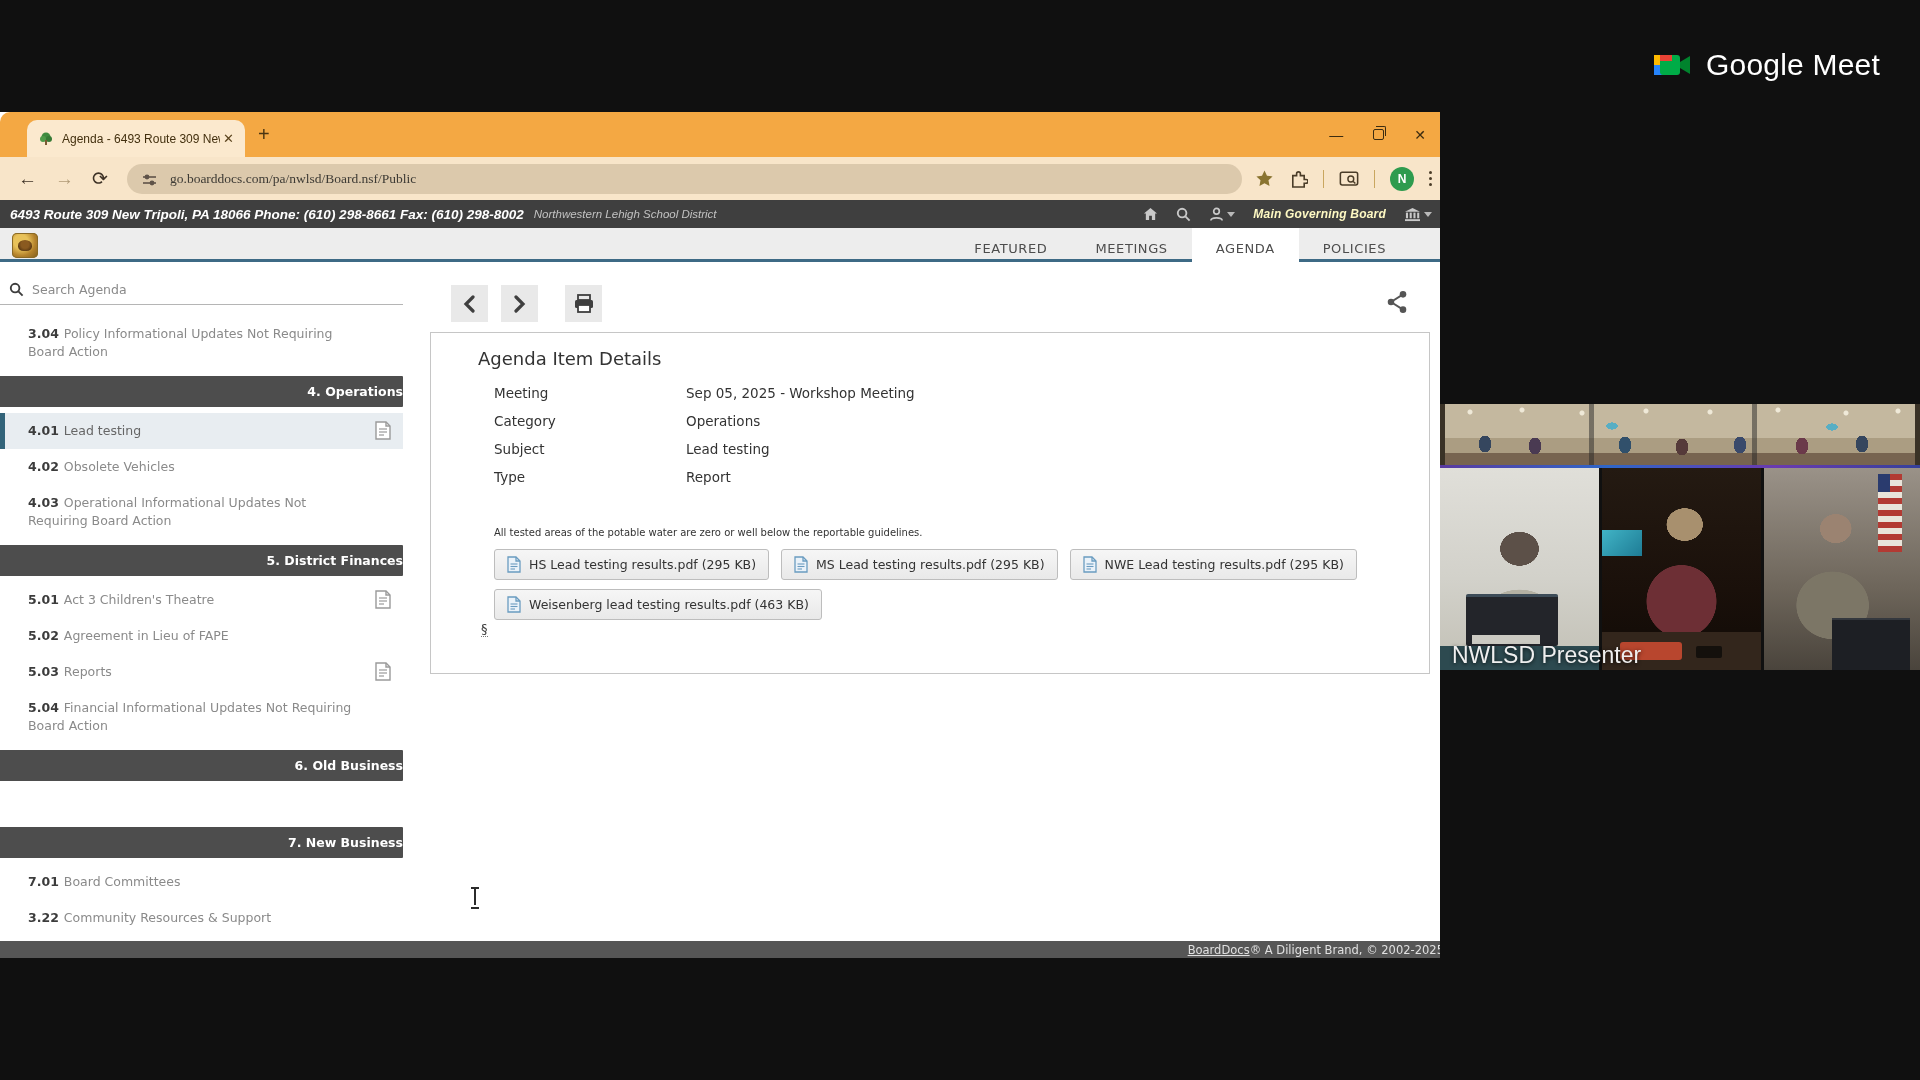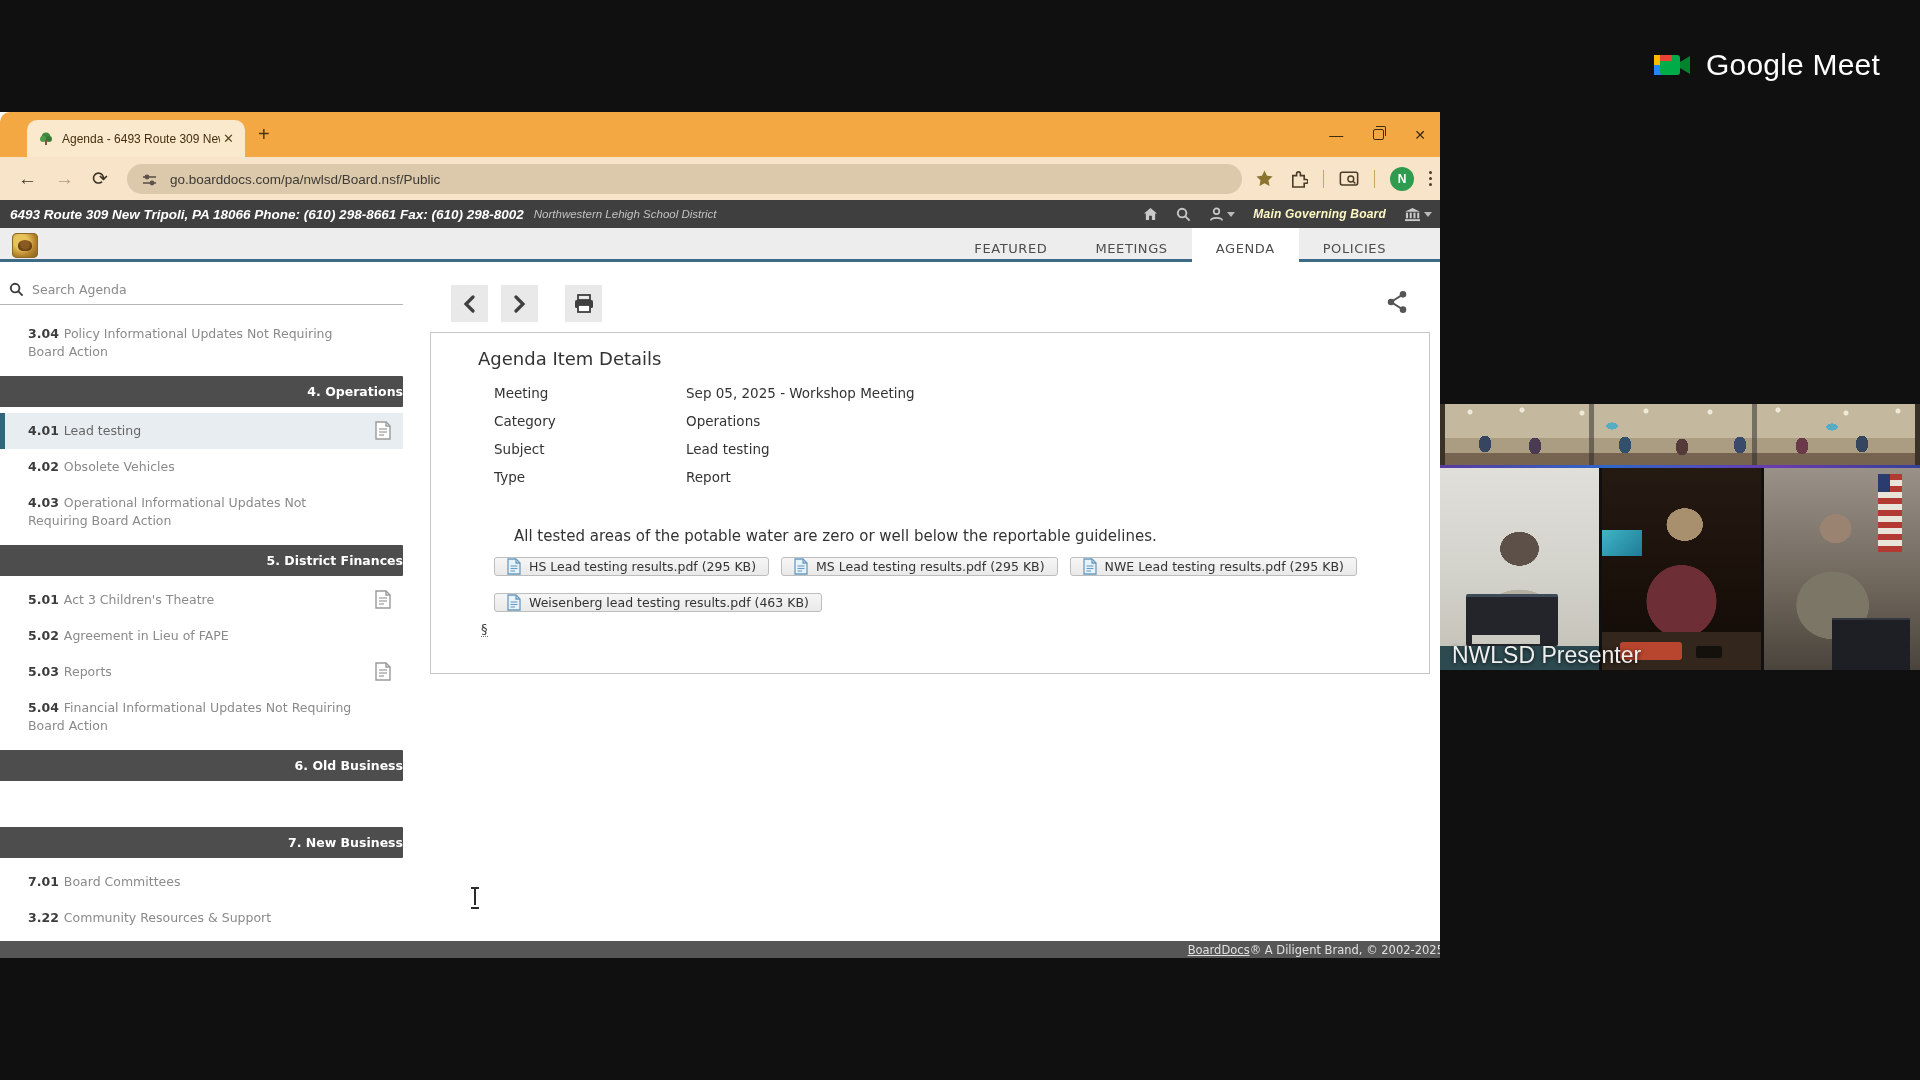--- a/index.html
+++ b/index.html
@@ -24,21 +24,21 @@
   .win-controls { position:absolute; right:14px; top:0; height:45px; display:flex; align-items:center; gap:30px; color:#3c2c10; }
   .wc { font-size:14px; line-height:14px; }
   .wc-restore { width:11px; height:11px; border:1.5px solid #3c2c10; border-radius:2px; position:relative; }
   .wc-restore:before { content:""; position:absolute; left:2px; top:-4px; width:9px; height:9px; border-top:1.5px solid #3c2c10; border-right:1.5px solid #3c2c10; border-radius:0 2px 0 0; }
 
   .toolbar { position:absolute; left:0; top:45px; width:1440px; height:43px; background:#f8e5c9; display:flex; align-items:center; }
   .nav-ico { font-size:19px; color:#3e3226; margin-left:18px; }
   .nav-ico.fwd { color:#b09a76; }
   .omnibox { position:absolute; left:127px; top:7px; width:1115px; height:30px; background:#dcc9ac; border-radius:15px;
              display:flex; align-items:center; padding:0 14px; }
-  .omnibox .url { font-size:13.5px; color:#3d3a34; margin-left:12px; }
+  .omnibox .url { font-size:13.5px; color:#3d3a34; margin-left:12px;font-family:Liberation Serif, serif; }
   .tb-right { position:absolute; right:8px; top:0; height:43px; display:flex; align-items:center; gap:15px; }
   .tb-sep { width:1px; height:18px; background:#c9a65f; }
   .avatar { width:24px; height:24px; border-radius:50%; background:#2e9b4e; color:#fff; font-size:12px; font-weight:bold;
             display:flex; align-items:center; justify-content:center; }
   .kebab { color:#4a3c28; font-size:15px; letter-spacing:0; line-height:5px; display:flex; flex-direction:column; gap:3px; }
   .kebab i { width:3px; height:3px; background:#4a3c28; border-radius:50%; display:block; }
 
   
   .site-header { position:absolute; left:0; top:88px; width:1440px; height:28px; background:#3f3f3f;
                  display:flex; align-items:center; color:#fff;font-style:italic; }
@@ -86,24 +86,24 @@
   .ct-btn { width:37px; height:37px; background:#e9e9e9; display:flex; align-items:center; justify-content:center; }
   .ct-btn.print { margin-left:14px; }
   .share-btn { position:absolute; right:32px; top:25px; }
 
   .card { position:absolute; left:20px; top:67px; width:1000px; height:342px; background:#fff; border:1px solid #c6c6c6; }
   .card-title { position:absolute; left:47px; top:15px; font-size:18px; color:#333; }
   .fields { position:absolute; left:63px; top:52px; }
   .f-row { display:flex; margin-bottom:12px; }
   .f-label { width:192px; font-size:13.5px; color:#333; }
   .f-value { font-size:13.5px; color:#333; }
-  .desc { position:absolute; left:63px; top:194px; font-size:15px; color:#333;margin-left:20px; }
+  .desc { position:absolute; left:63px; top:194px; font-size:10px; color:#333; }
   .atts { position:absolute; left:63px; top:216px; width:900px; display:flex; flex-wrap:wrap; gap:9px 12px; }
   .att { display:flex; align-items:center; gap:8px; background:linear-gradient(#f6f6f6,#e9e9e9);
-         border:1px solid #bdbdbd; border-radius:3px; padding:0 12px; font-size:12.5px; color:#333;margin-top:8px; }
+         border:1px solid #bdbdbd; border-radius:3px; padding:6px 12px; font-size:12.5px; color:#333; }
   .sec-mark { position:absolute; left:50px; top:288px; font-size:13px; color:#444; border-bottom:1px dotted #777; }
 
   .page-footer { position:absolute; left:0; top:829px; width:1440px; height:17px; background:#565656;
                  display:flex; align-items:center; justify-content:flex-end; overflow:hidden; }
   .pf-text { font-size:11.5px; color:#e0e0e0; white-space:nowrap; font-family:"DejaVu Sans",sans-serif; margin-right:-4px; }
   .pf-text .lnk { text-decoration:underline; }
 
   
   .cursor-ibeam { position:absolute; left:470px; top:622px; width:10px; height:18px; }
   .cursor-ibeam:before { content:""; position:absolute; left:4px; top:0; width:2px; height:18px; background:#2b2b2b; }

